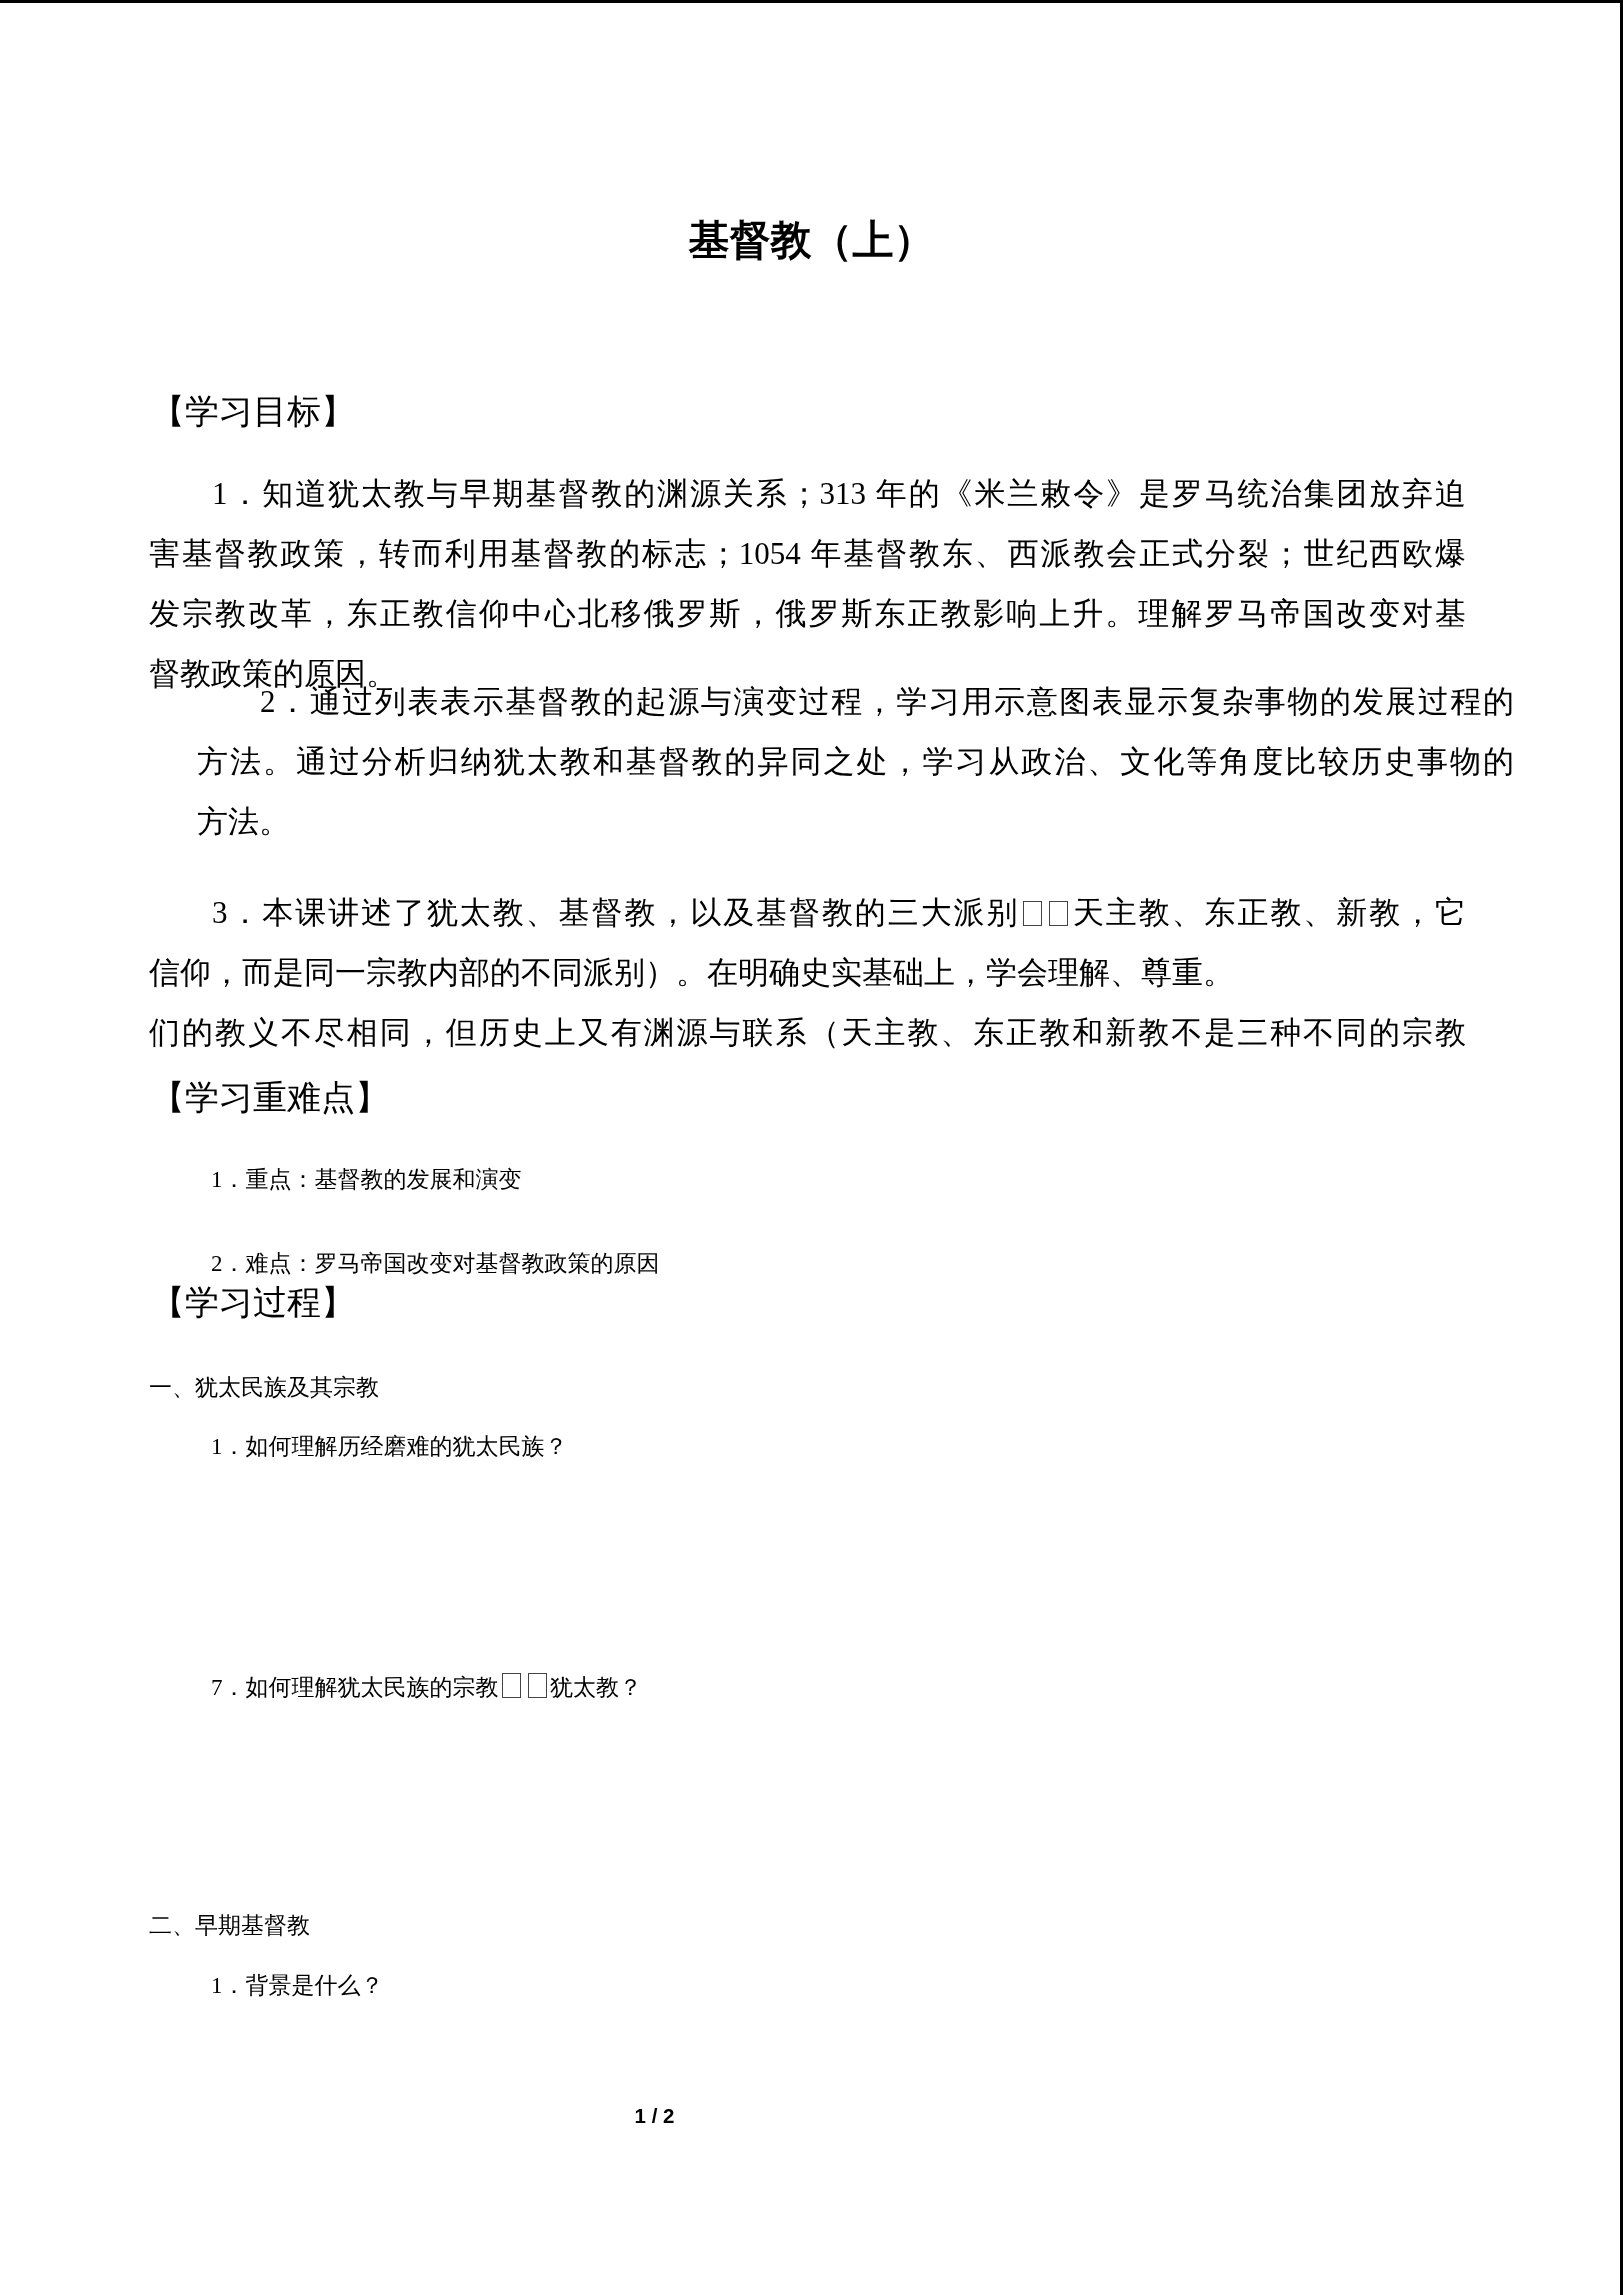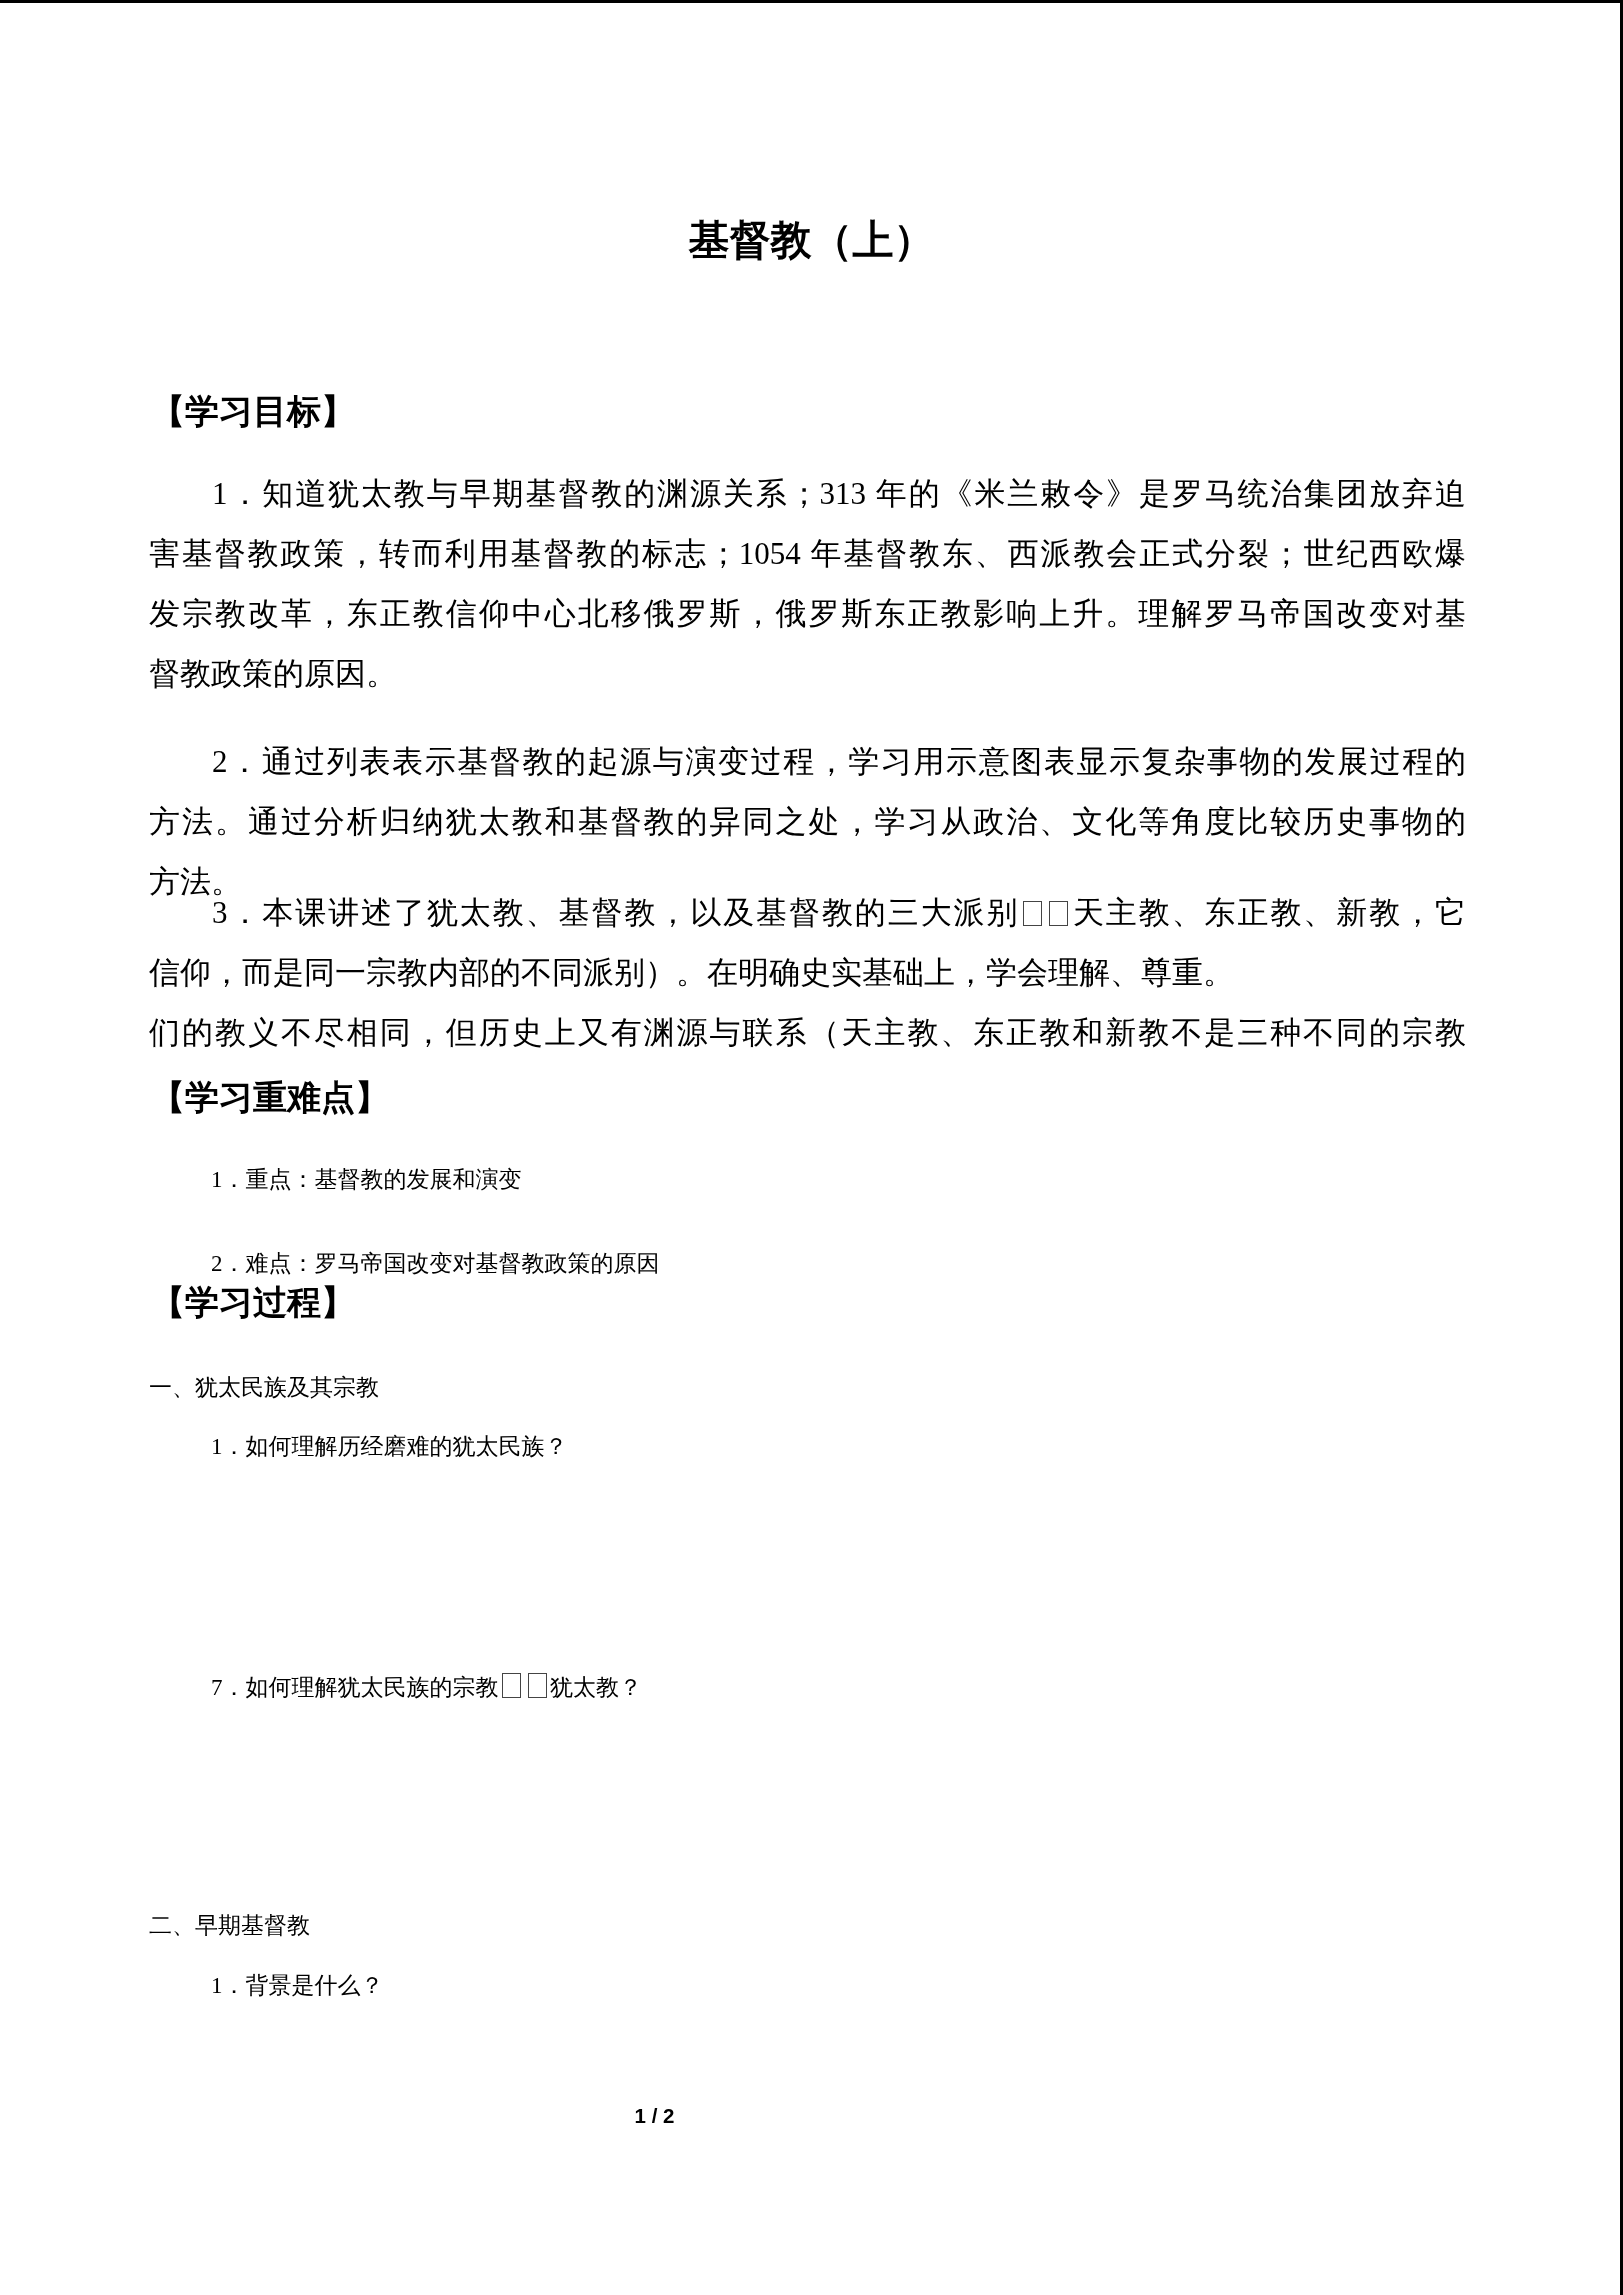--- a/index.html
+++ b/index.html
@@ -2,21 +2,21 @@
 <html style="font-size:11px"><head>
 <meta charset="utf-8">
 <style>
   html, body { margin: 0; padding: 0; background: #ffffff; }
   body { width: 1623px; height: 2295px; position: relative; overflow: hidden;
          font-family: "Liberation Serif", "DejaVu Serif", serif; color: #000; }
   .frame-top { position: absolute; left: 0; top: 0; width: 1623px; height: 2.7px; background: #000; }
   .frame-right { position: absolute; right: 0; top: 0; width: 2.7px; height: 2295px; background: #000; }
   .abs { position: absolute; white-space: nowrap; }
   .title { left: 0; width: 1623px; text-align: center; top: 217px; font-size: 41px; line-height: 46px; font-weight: bold; }
-  .heading { left: 151px; font-size: 34px; line-height: 38px; font-weight: bold; text-align: center; }
+  .heading { left: 151px; font-size: 34px; line-height: 38px; font-weight: normal; text-align: center; }
   .body { font-size: 23px; line-height: 35px; }
   .para { position: absolute; left: 149px; width: 1317px; font-size: 31px; line-height: 60px;
           text-align: justify; text-indent: 63px; white-space: normal; }
   .line { display: block; text-align-last: justify; text-indent: 0; }
   .line.first { padding-left: 63px; }
   .line.last { text-align-last: left; }
   .indent { left: 211px; }
   .flush { left: 149px; }
   .pagenum { left: 0; width: 1309px; text-align: center; top: 2104px;
              font-family: "Liberation Sans", "DejaVu Sans", sans-serif; font-weight: bold; font-size: 20.5px; line-height: 23px; }
@@ -32,21 +32,21 @@
 
 <div class="abs heading" style="top:393px;">【学习目标】</div>
 
 <div class="para" style="top:464px;">
   <span class="line first">1．知道犹太教与早期基督教的渊源关系；313 年的《米兰敕令》是罗马统治集团放弃迫</span>
   <span class="line">害基督教政策，转而利用基督教的标志；1054 年基督教东、西派教会正式分裂；世纪西欧爆</span>
   <span class="line">发宗教改革，东正教信仰中心北移俄罗斯，俄罗斯东正教影响上升。理解罗马帝国改变对基</span>
   <span class="line last">督教政策的原因。</span>
 </div>
 
-<div class="para" style="top:732px;">
+<div class="para" style="top:672px;margin-left:48px;">
   <span class="line first">2．通过列表表示基督教的起源与演变过程，学习用示意图表显示复杂事物的发展过程的</span>
   <span class="line">方法。通过分析归纳犹太教和基督教的异同之处，学习从政治、文化等角度比较历史事物的</span>
   <span class="line last">方法。</span>
 </div>
 
 <div class="para" style="top:883px;">
   <span class="line first"><span>3．本课讲述了犹太教、基督教，以及基督教的三大派别</span><span class="box"></span><span class="box"></span><span>天主教、东正教、新教，它</span></span>
   <span class="line last">信仰，而是同一宗教内部的不同派别）。在明确史实基础上，学会理解、尊重。</span>
   <span class="line">们的教义不尽相同，但历史上又有渊源与联系（天主教、东正教和新教不是三种不同的宗教</span>
 </div>

